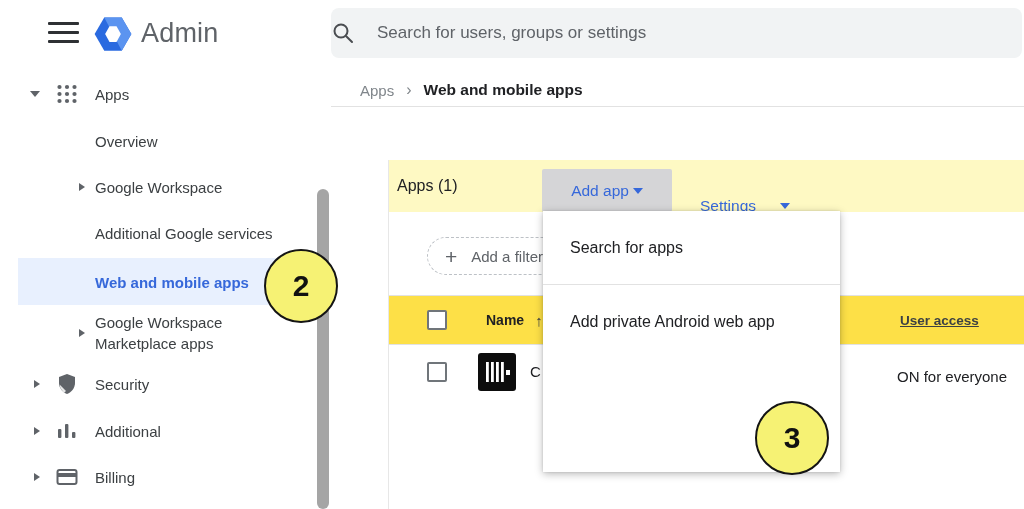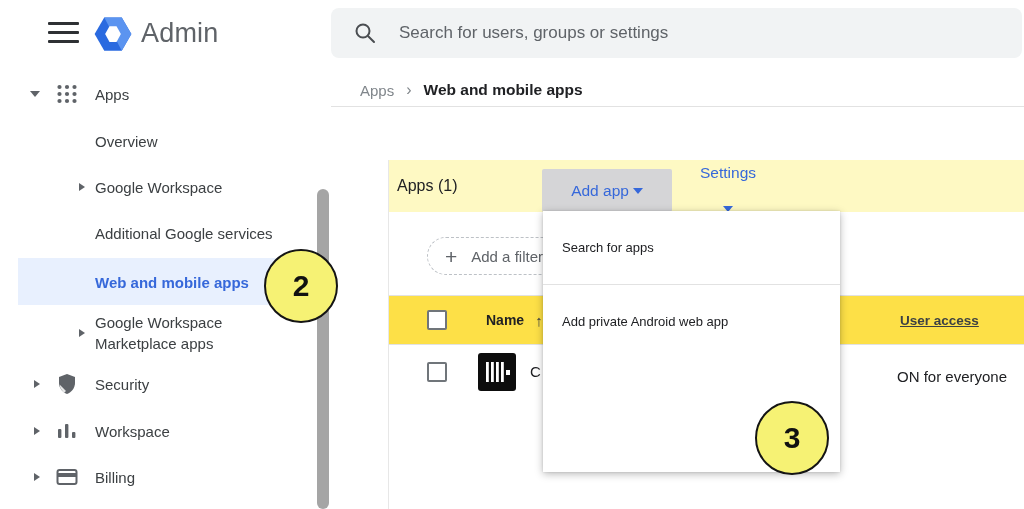--- a/index.html
+++ b/index.html
@@ -16,21 +16,21 @@
   body{font-family:"Liberation Sans","DejaVu Sans",sans-serif;}
   .stage{position:relative;width:1024px;height:509px;background:#fff;overflow:hidden;}
 
   
   .menu-btn{position:absolute;left:48px;top:22px;width:31px;height:22px;cursor:pointer;}
   .menu-btn span{display:block;height:3px;background:#2e3134;margin-bottom:6px;border-radius:1px;}
   .logo{position:absolute;left:92px;top:13px;width:42px;height:42px;}
   .app-title{position:absolute;left:141px;top:18px;font-size:27px;color:#5f6368;letter-spacing:.2px;}
 
   
-  .searchbar{position:absolute;left:331px;top:8px;width:691px;height:50px;background:#f1f3f4;border-radius:8px;display:flex;align-items:center;padding-left:22px;cursor:text;}
+  .searchbar{position:absolute;left:331px;top:8px;width:691px;height:50px;background:#f1f3f4;border-radius:8px;display:flex;align-items:center;cursor:text;}
   .searchbar svg{flex:0 0 auto;}
   .search-input{border:none;outline:none;background:transparent;margin-left:22px;font-family:inherit;font-size:17px;color:#3c4043;width:560px;}
   .search-input::placeholder{color:#5f6368;opacity:1;}
 
   
   .breadcrumb{position:absolute;left:360px;top:79px;height:22px;display:flex;align-items:center;font-size:15px;}
   .bc-parent{color:#80868b;cursor:pointer;}
   .bc-sep{color:#80868b;margin:0 12px;font-size:16px;}
   .bc-current{color:#202124;font-weight:bold;font-size:15.5px;}
   .header-divider{position:absolute;left:331px;top:106px;width:693px;height:1px;background:var(--divider);}
@@ -46,21 +46,21 @@
   .sicon{position:absolute;left:55px;top:50%;transform:translateY(-50%);width:24px;height:24px;}
   .srow.selected-bg{left:18px;width:294px;background:var(--selected-bg);}
   .srow.selected-bg .slabel{left:77px;color:var(--accent-blue);font-weight:bold;}
   .side-scrollbar{position:absolute;left:317px;top:189px;width:12px;height:320px;background:#a5a5a5;border-radius:6px;cursor:grab;}
 
   
   .card-edge{position:absolute;left:388px;top:160px;width:1px;height:349px;background:#e7e7e7;}
   .toolbar{position:absolute;left:389px;top:160px;width:635px;height:52px;background:#fef9c3;}
   .apps-count{position:absolute;left:8px;top:0;height:52px;display:flex;align-items:center;font-size:16px;color:#202124;}
   .addapp-btn{position:absolute;left:153px;top:9px;width:130px;height:43px;background:#d5d5d7;border-radius:2px;display:flex;align-items:center;justify-content:center;gap:4px;cursor:pointer;}
-  .settings-btn{position:absolute;left:301px;top:4px;height:43px;display:flex;align-items:center;gap:24px;cursor:pointer;padding:0 10px;flex-direction:column;}
+  .settings-btn{position:absolute;left:301px;top:24px;height:43px;display:flex;align-items:center;gap:24px;cursor:pointer;padding:0 10px;}
   .btn-label{font-size:15.5px;color:var(--accent-blue);}
   .caret-blue{width:0;height:0;border-left:5.5px solid transparent;border-right:5.5px solid transparent;border-top:6.5px solid var(--accent-blue);}
 
   .filter-chip{position:absolute;left:427px;top:237px;width:178px;height:38px;border:1px dashed #bdc1c6;border-radius:19px;display:flex;align-items:center;padding-left:17px;gap:14px;cursor:pointer;background:#fff;}
   .filter-plus{font-size:21px;color:#5f6368;line-height:1;}
   .filter-label{font-size:15px;color:#5f6368;}
 
   .thead{position:absolute;left:389px;top:295px;width:635px;height:50px;background:#fde047;border-top:1px solid var(--divider);border-bottom:1px solid var(--divider);}
   .checkbox{position:absolute;width:20px;height:20px;border:2px solid #70757a;border-radius:2px;background:#fff;cursor:pointer;}
   .th-name{position:absolute;left:97px;top:0;height:48px;display:flex;align-items:center;gap:11px;cursor:pointer;}
@@ -68,21 +68,21 @@
   .sort-arrow{font-size:15px;color:#3c4043;}
   .th-access{position:absolute;left:511px;top:0;height:48px;display:flex;align-items:center;font-size:13.5px;font-weight:bold;color:#3c4043;text-decoration:underline;}
 
   .trow{position:absolute;left:389px;top:346px;width:635px;height:72px;background:#fff;cursor:pointer;}
   .app-tile{position:absolute;left:89px;top:7px;width:38px;height:38px;}
   .app-name{position:absolute;left:141px;top:17px;font-size:15px;color:#202124;}
   .access-val{position:absolute;left:508px;top:0;height:60px;display:flex;align-items:center;font-size:15px;color:#202124;}
 
   
   .dropdown{position:absolute;left:543px;top:211px;width:297px;height:261px;background:#fff;box-shadow:0 2px 8px rgba(0,0,0,.28),0 0 2px rgba(0,0,0,.12);z-index:5;}
-  .dd-item{display:flex;align-items:center;padding-left:19px;font-size:13px;color:#202124;cursor:pointer;}
+  .dd-item{display:flex;align-items:center;padding-left:27px;font-size:16px;color:#202124;cursor:pointer;}
   .dd-first{height:74px;border-bottom:1px solid var(--divider);}
   .dd-gap{height:8px;}
   .dd-std{height:57px;}
 
   
   .ann{position:absolute;width:74px;height:74px;border-radius:50%;background:var(--annotation-yellow);border:2.5px solid #141414;display:flex;align-items:center;justify-content:center;font-size:30px;font-weight:bold;color:#111;z-index:10;}
   .ann2{left:264px;top:249px;}
   .ann3{left:755px;top:401px;}
 </style>
 </head>
@@ -170,21 +170,21 @@
 
   <div class="srow" style="top:408px;height:45px;">
     <span class="caret-right caret-top"></span>
     <svg class="sicon" viewBox="0 0 24 24">
       <g fill="#5f6368">
         <rect x="3" y="10" width="3.4" height="9" rx="1"></rect>
         <rect x="10" y="5" width="3.4" height="14" rx="1"></rect>
         <rect x="17" y="13" width="3.4" height="6" rx="1"></rect>
       </g>
     </svg>
-    <span class="slabel">Workspace</span>
+    <span class="slabel">Additional</span>
   </div>
 
   <div class="srow" style="top:454px;height:46px;">
     <span class="caret-right caret-top"></span>
     <svg class="sicon" viewBox="0 0 24 24">
       <rect x="2.5" y="5" width="19" height="14" rx="2" fill="none" stroke="#5f6368" stroke-width="2"></rect>
       <rect x="2.5" y="8" width="19" height="4" fill="#5f6368"></rect>
     </svg>
     <span class="slabel">Billing</span>
   </div>

